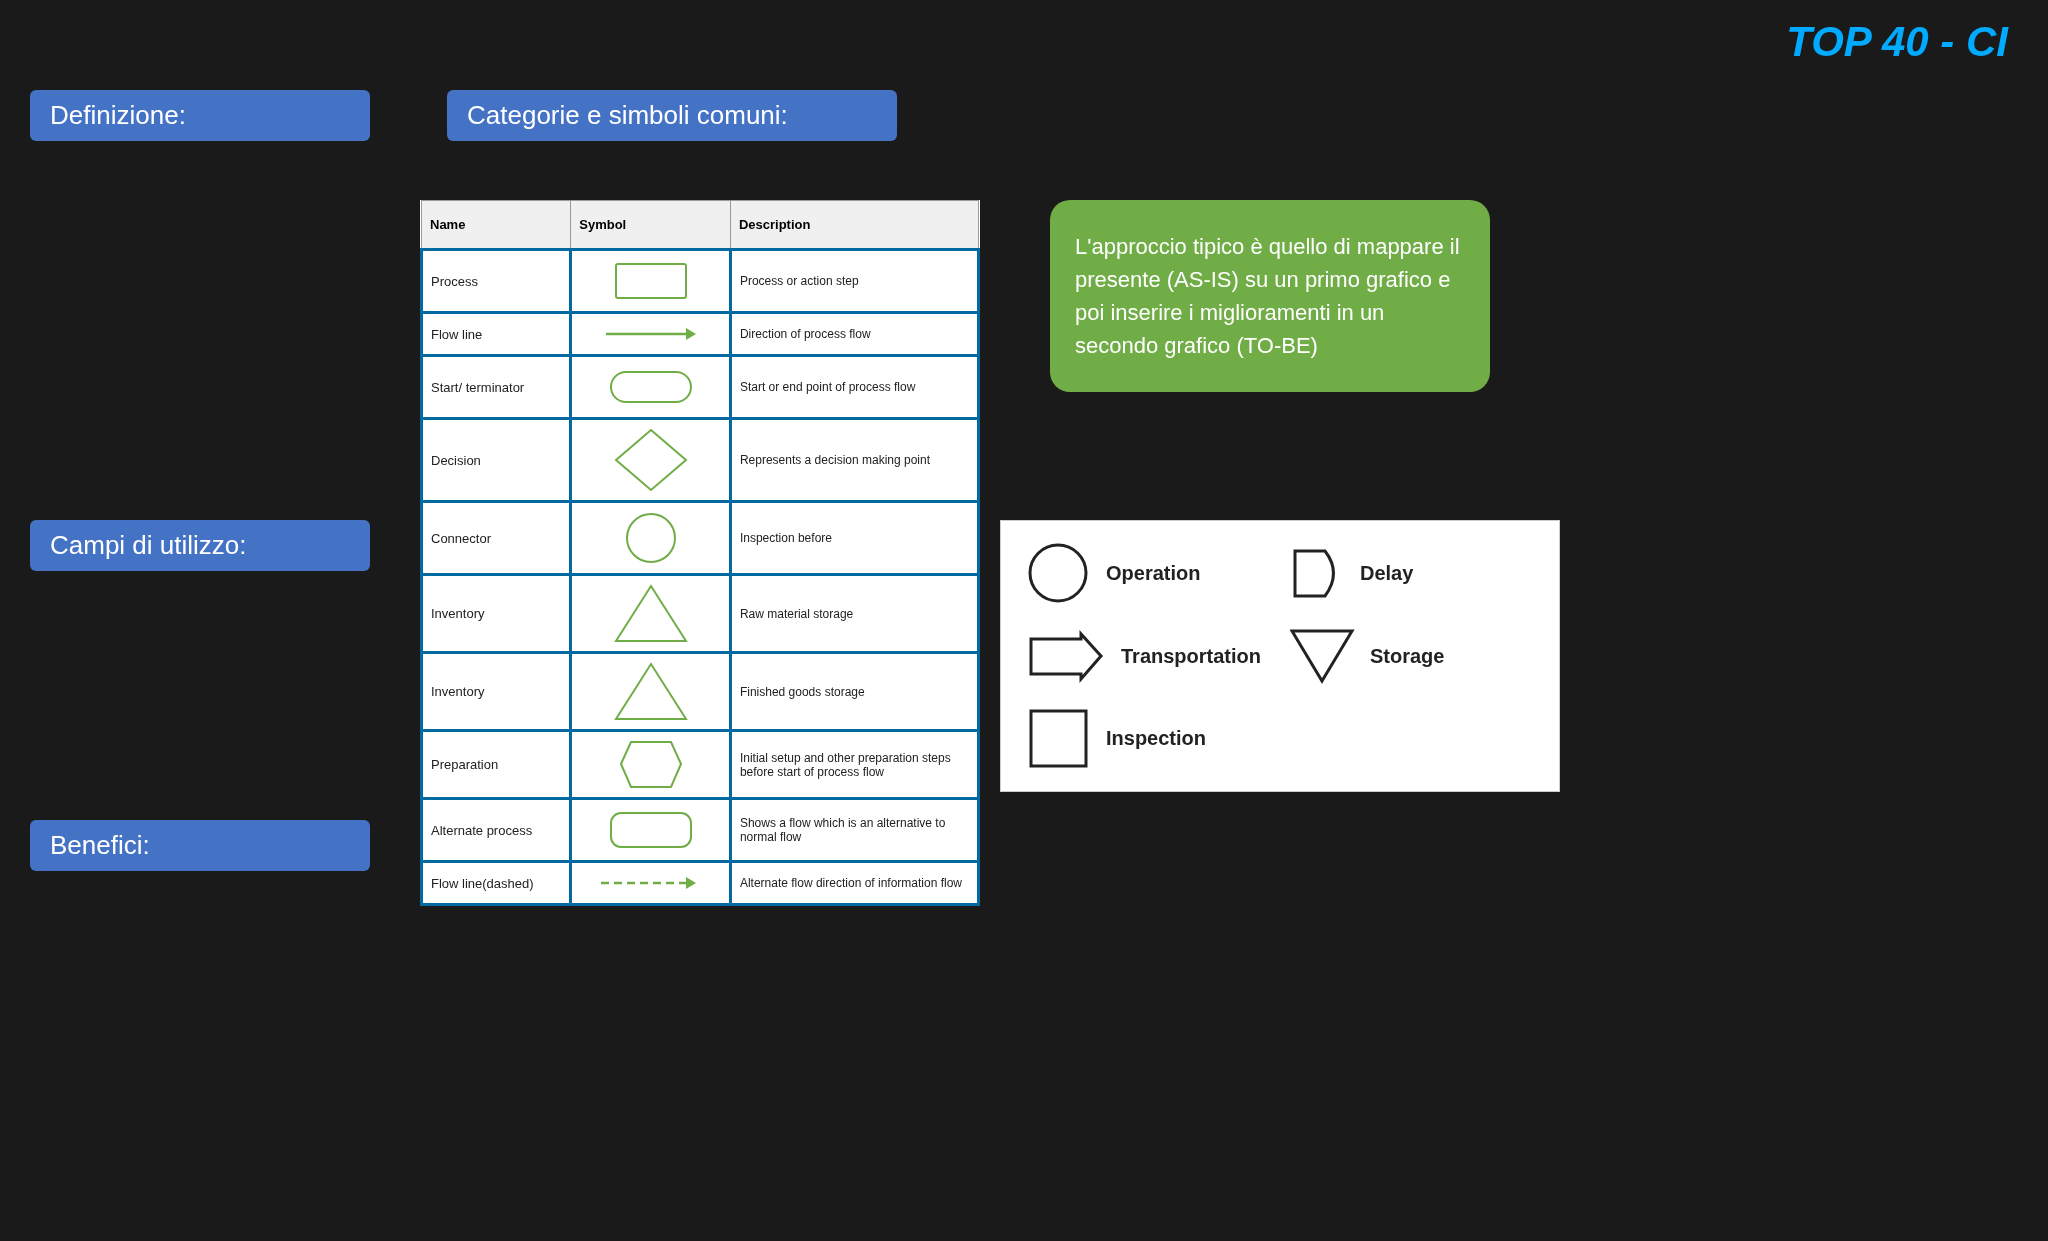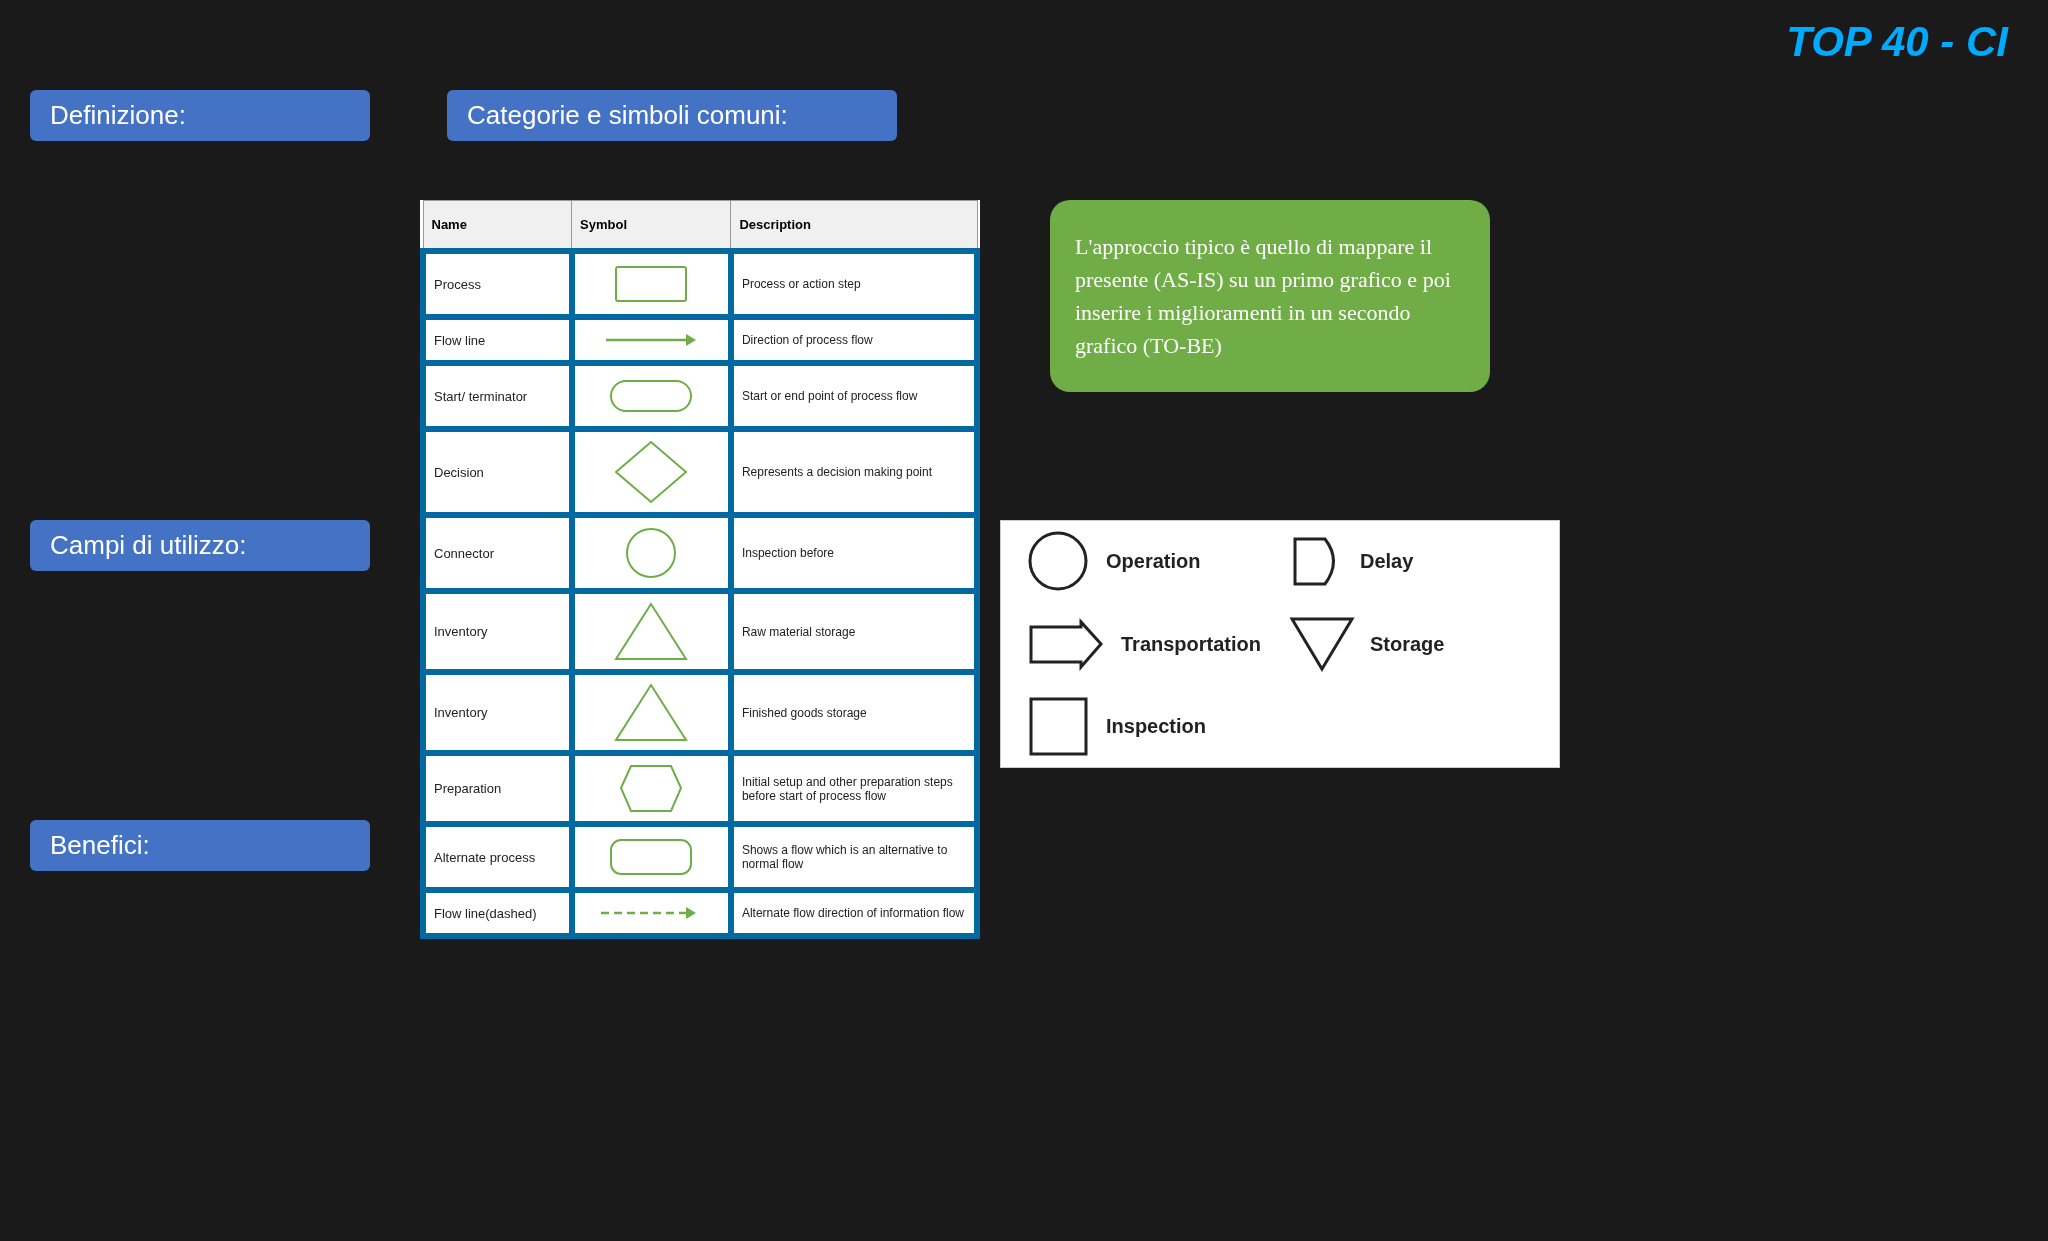--- a/index.html
+++ b/index.html
@@ -75,21 +75,21 @@
     .flowchart-table th {
       background: #f0f0f0;
       font-weight: bold;
       border: 1px solid #999;
       padding: 16px 8px;
       text-align: left;
       margin-top: 8px;
     }
 
     .flowchart-table td {
-      border: 6px solid #0369a1;
+      border: 3px solid #0369a1;
       padding: 5px 8px;
       vertical-align: middle;
       background: white;
       color: #222;
     }
 
     .flowchart-table td.symbol-cell {
       text-align: center;
       width: 160px;
     }
@@ -115,32 +115,31 @@
       position: absolute;
       top: 200px;
       left: 1050px;
       width: 440px;
       background: #70ad47;
       border-radius: 20px;
       padding: 30px 25px;
       color: white;
       font-size: 22px;
       line-height: 1.5;
-      font-family: Liberation Serif, serif;
     }
 
     
     .legend-box {
       position: absolute;
       top: 520px;
       left: 1000px;
       width: 560px;
       background: white;
       border: 1px solid #ccc;
-      padding: 8px 25px;
+      padding: 20px 25px;
     }
 
     .legend-grid {
       display: grid;
       grid-template-columns: 1fr 1fr;
       row-gap: 20px;
       column-gap: 20px;
     }
 
     .legend-item {

